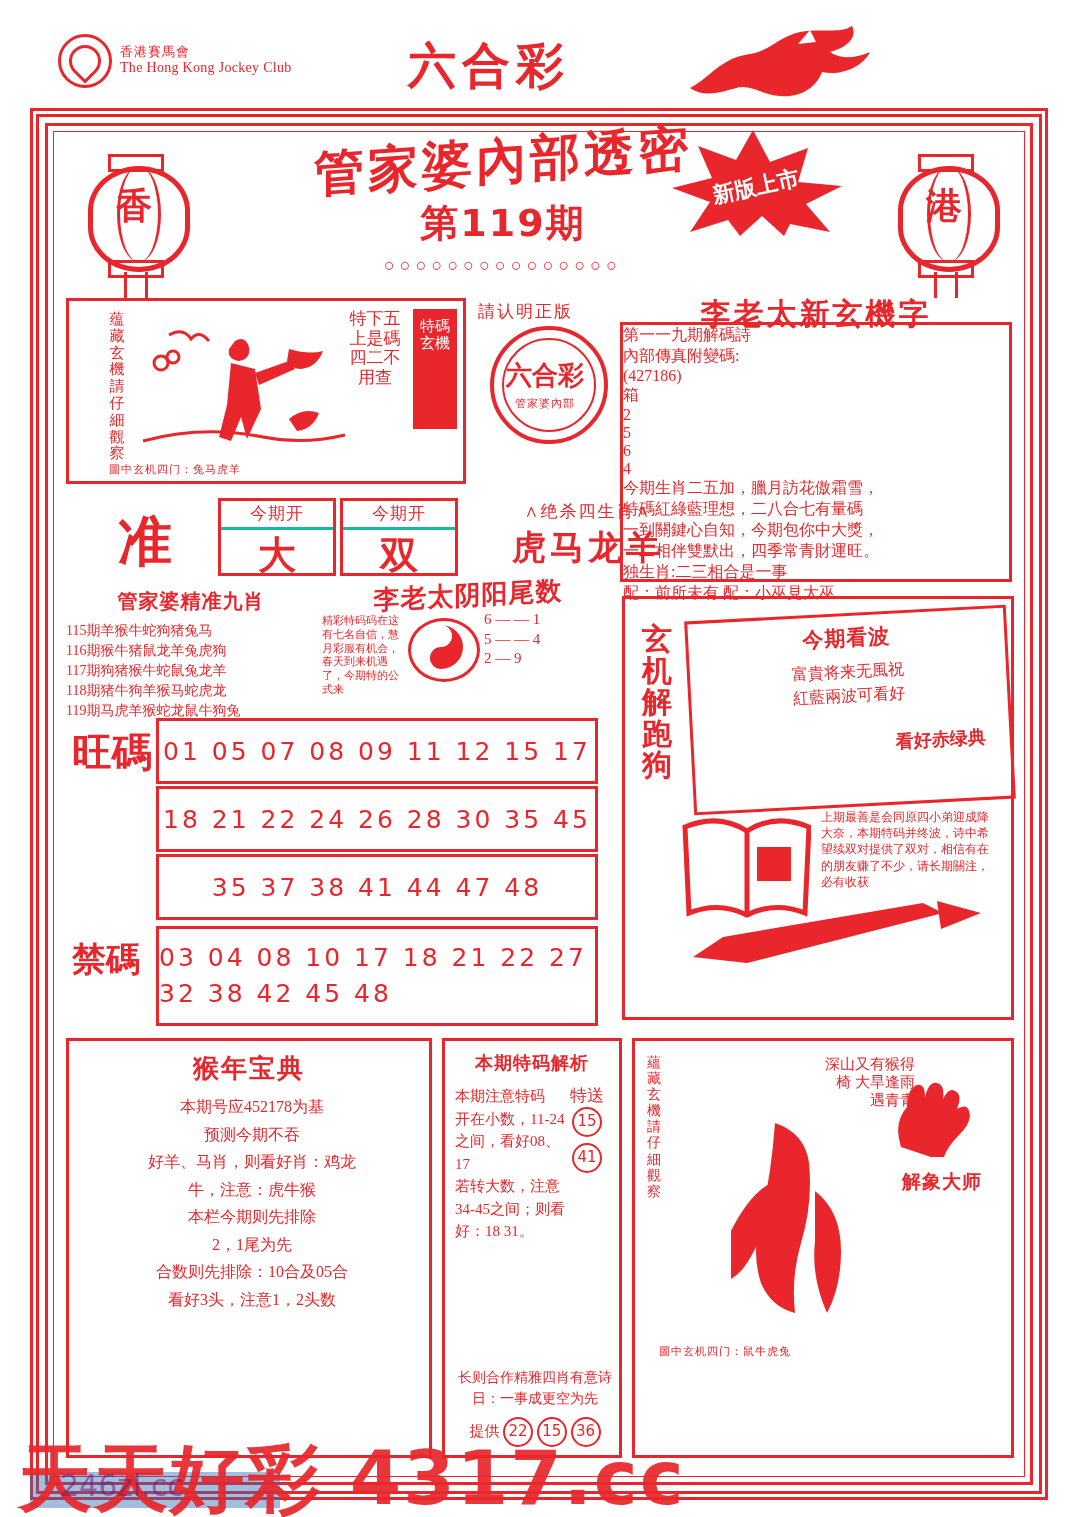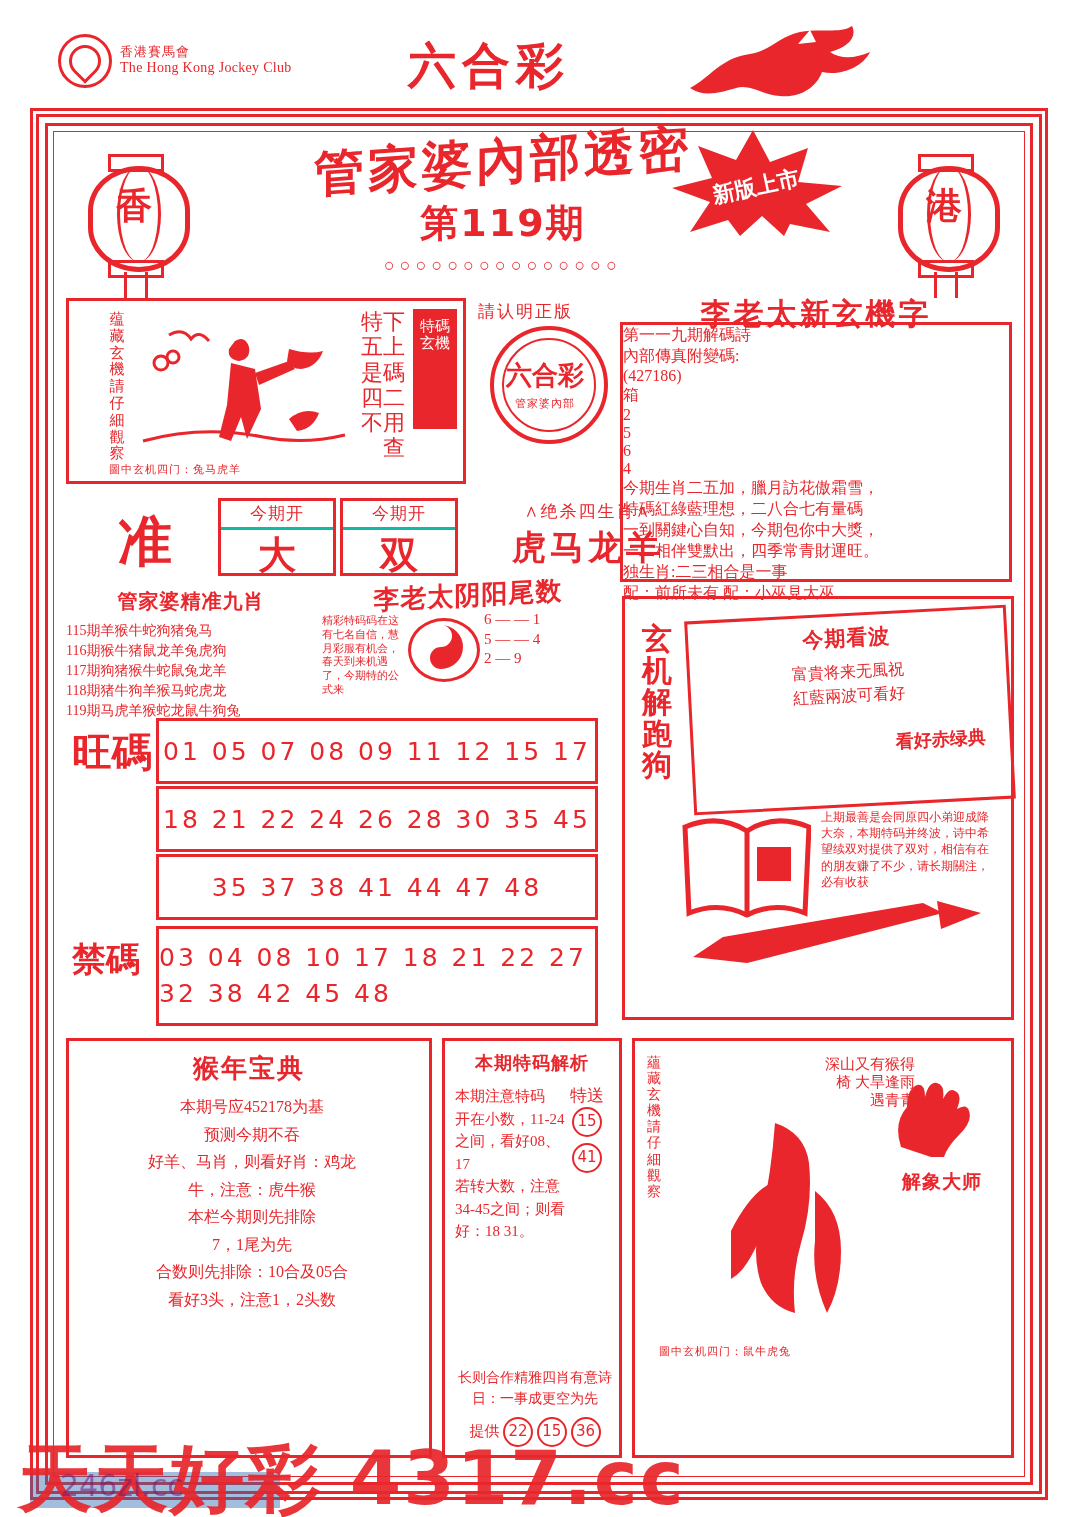--- a/index.html
+++ b/index.html
@@ -49,21 +49,21 @@
   .banner .dots{margin-top:6px;font-size:18px;letter-spacing:5px;}
   .star{position:absolute;left:610px;top:2px;width:190px;height:110px;}
   .star .lbl{position:absolute;left:28px;top:44px;width:140px;text-align:center;font-size:22px;font-weight:bold;transform:rotate(-12deg);}
 
   
   .box{position:absolute;border:3px solid #e8262b;box-sizing:border-box;}
 
   
   .pic1{left:18px;top:172px;width:400px;height:186px;}
   .pic1 .vtxt{position:absolute;left:10px;top:10px;width:28px;font-size:15px;line-height:1.12;text-align:center;margin-left:24px;}
-  .pic1 .rtxt{position:absolute;right:58px;top:8px;width:60px;font-size:22px;line-height:1.15;text-align:right;}
+  .pic1 .rtxt{position:absolute;right:58px;top:8px;width:60px;font-size:17px;line-height:1.15;text-align:center;}
   .pic1 .cap{position:absolute;left:40px;bottom:4px;font-size:11px;letter-spacing:1px;}
   .pic1 .fig{position:absolute;left:70px;top:22px;width:210px;height:130px;}
   .pic1 .tm{position:absolute;right:6px;top:8px;width:44px;height:120px;border:3px solid #e8262b;background:#e8262b;color:#fff;
     font-size:15px;line-height:1.1;text-align:center;padding-top:6px;box-sizing:border-box;}
 
   .renming{position:absolute;left:430px;top:174px;font-size:17px;letter-spacing:2px;}
   .seal{position:absolute;left:442px;top:200px;width:110px;height:110px;border:4px solid #e8262b;border-radius:50%;}
   .seal:before{content:"";position:absolute;left:8px;top:8px;right:8px;bottom:8px;border:2px solid #e8262b;border-radius:50%;}
   .seal .s1{position:absolute;left:0;top:28px;width:102px;text-align:center;font-size:26px;font-weight:bold;}
   .seal .s2{position:absolute;left:0;top:66px;width:102px;text-align:center;font-size:11px;letter-spacing:1px;}
@@ -335,21 +335,21 @@
     </div>
 
     <div class="box houbox">
       <div class="h">猴年宝典</div>
       <div class="lines">
         <div>本期号应452178为基</div>
         <div>预测今期不吞</div>
         <div>好羊、马肖，则看好肖：鸡龙</div>
         <div>牛，注意：虎牛猴</div>
         <div>本栏今期则先排除</div>
-        <div>7，1尾为先</div>
+        <div>2，1尾为先</div>
         <div>合数则先排除：10合及05合</div>
         <div>看好3头，注意1，2头数</div>
       </div>
     </div>
 
     <div class="box temabox">
       <div class="h">本期特码解析</div>
       <div class="col">
         <div>本期注意特码</div>
         <div>开在小数，11-24</div>

